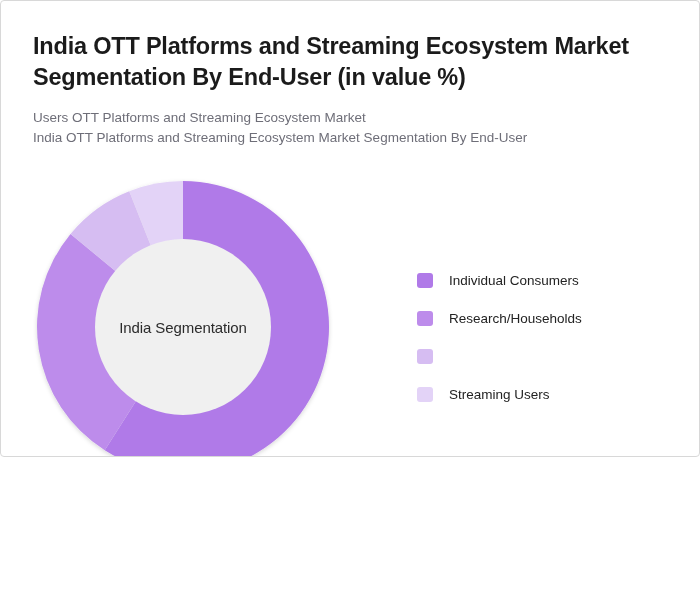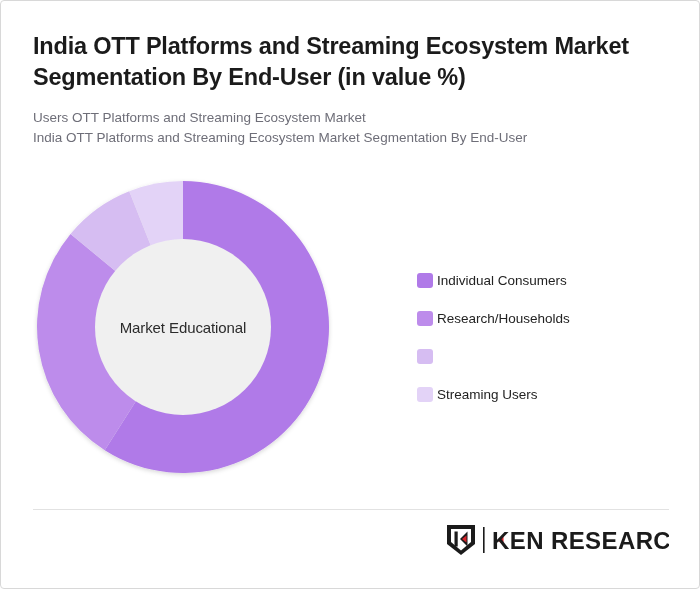--- a/index.html
+++ b/index.html
@@ -8,21 +8,21 @@
     padding: 0;
     background: #ffffff;
   }
   body {
     font-family: "Liberation Sans", sans-serif;
     -webkit-font-smoothing: antialiased;
   }
   #card {
     position: relative;
     width: 700px;
-    height: 589px;
+    height: 457px;
     box-sizing: border-box;
     background: #ffffff;
     border: 1px solid #d8d8d8;
     border-radius: 4px;
     overflow: hidden;
   }
 
   
   #header {
     position: absolute;
@@ -98,21 +98,21 @@
     align-items: center;
     height: 38px;
   }
   .legend-swatch {
     width: 16px;
     height: 15px;
     border-radius: 3px;
     flex: 0 0 auto;
   }
   .legend-label {
-    margin-left: 4px;
+    margin-left: 16px;
     font-size: 13.5px;
     color: #232323;
     white-space: nowrap;
   }
 
   
   #footer-rule {
     position: absolute;
     left: 32px;
     top: 508px;
@@ -161,21 +161,21 @@
         </defs>
         <g id="donut-slices" filter="url(#donut-shadow)">
             <path d="M 146 146 L 146.00 0.00 A 146 146 0 1 1 67.77 269.27 Z" fill="#b07ae8"></path>
             <path d="M 146 146 L 67.77 269.27 A 146 146 0 0 1 33.51 52.94 Z" fill="#bd8ceb"></path>
             <path d="M 146 146 L 33.51 52.94 A 146 146 0 0 1 92.25 10.25 Z" fill="#d6bdf2"></path>
             <path d="M 146 146 L 92.25 10.25 A 146 146 0 0 1 146.00 0.00 Z" fill="#e3d3f7"></path>
           </g>
         <circle cx="146" cy="146" r="88" fill="#f0f0f0"></circle>
       </svg>
       <div id="center-label">
-        <span>Market Educational</span>
+        <span>India Segmentation</span>
       </div>
     </div>
 
     <div id="legend">
         <div class="legend-item">
           <span class="legend-swatch" style="background: rgb(176, 122, 232);"></span>
           <span class="legend-label">Individual Consumers</span>
         </div>
         <div class="legend-item">
           <span class="legend-swatch" style="background: rgb(189, 140, 235);"></span>

